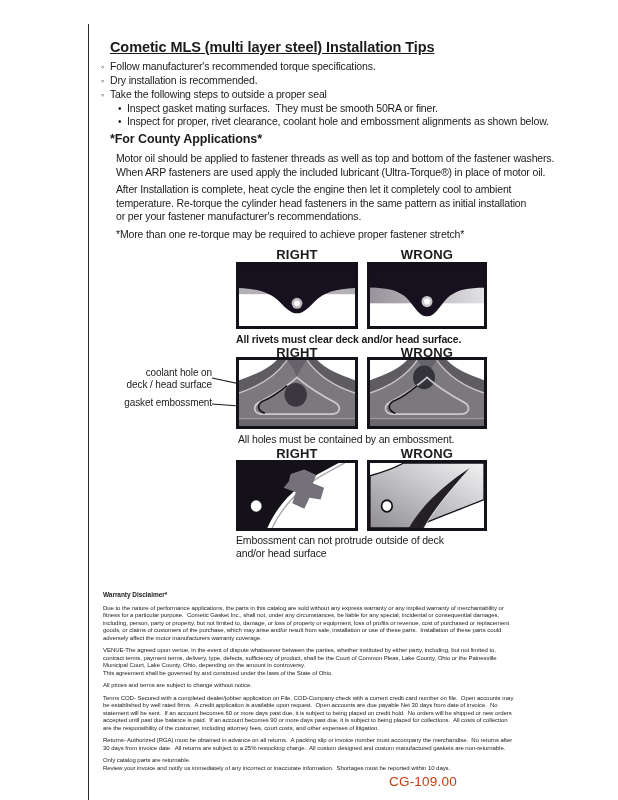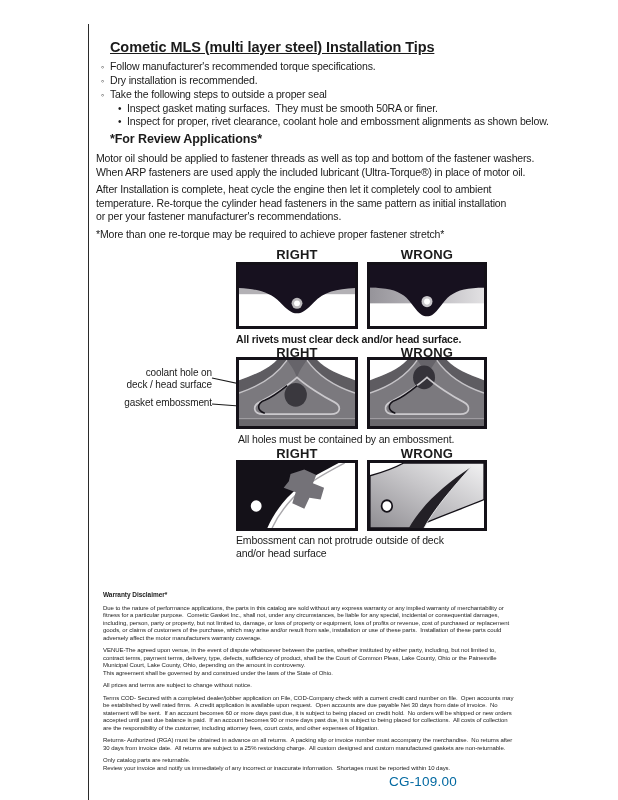--- a/index.html
+++ b/index.html
@@ -14,41 +14,41 @@
     text-decoration:underline; letter-spacing:-0.1px; white-space:nowrap;
   }
   .bullets { position:absolute; left:101px; top:44px; font-size:10.5px; line-height:13px; letter-spacing:-0.15px; }
   .b { display:flex; align-items:baseline; }
   .b .m { width:9px; font-size:9px; flex:none; }
   .b.sub { padding-left:17px; }
   .b.sub .m { font-size:10px; width:9px; }
   .b span.t { white-space:pre-wrap; }
 
   .h-diesel { position:absolute; left:110px; top:116px; font-size:12.5px; font-weight:bold; letter-spacing:-0.1px; }
-  .body-p { position:absolute; left:96px; width:480px; font-size:10.5px; line-height:13.5px;
+  .body-p { position:absolute; left:116px; width:480px; font-size:10.5px; line-height:13.5px;
             letter-spacing:-0.15px; white-space:pre-wrap; }
   .p1 { top:136px; }
   .p2 { top:167px; }
   .p3 { top:212px; }
 
   .dlabel { position:absolute; font-weight:bold; font-size:13px; text-align:center; letter-spacing:0.2px; }
   .panel { position:absolute; border:3px solid #141118; box-sizing:border-box; background:#fff; }
   .panel svg { display:block; width:100%; height:100%; }
   .caption { position:absolute; font-size:10.5px; letter-spacing:-0.15px; white-space:pre-line; }
 
   .ann { position:absolute; width:104px; text-align:right; font-size:10px; line-height:11.5px;
          letter-spacing:-0.1px; white-space:pre-line; }
   .leader { position:absolute; left:208px; top:348px; width:116px; height:52px; }
 
   .fineprint { position:absolute; left:103px; top:575px; width:447px; font-size:6px;
                line-height:7.5px; letter-spacing:-0.05px; color:#1c1c1c; }
   .fineprint .fp-h { font-weight:bold; font-size:6.5px; margin:0 0 6px 0; }
   .fineprint p { margin:0 0 5px 0; white-space:pre-wrap; }
 
-  .pagenum { position:absolute; left:389px; top:758px; font-size:13.5px; letter-spacing:0.2px; color:#0369a1; }
+  .pagenum { position:absolute; left:389px; top:758px; font-size:13.5px; letter-spacing:0.2px; color:#c2410c; }
 </style>
 </head>
 <body>
 
 <div class="page">
   <div class="vline"></div>
 
   <div class="title">Cometic MLS (multi layer steel) Installation Tips</div>
 
   <div class="bullets">
@@ -67,21 +67,21 @@
     <div class="b sub">
         <span class="m">•</span>
         <span class="t">Inspect gasket mating surfaces.  They must be smooth 50RA or finer.</span>
       </div>
     <div class="b sub">
         <span class="m">•</span>
         <span class="t">Inspect for proper, rivet clearance, coolant hole and embossment alignments as shown below.</span>
       </div>
   </div>
 
-  <div class="h-diesel">*For Review Applications*</div>
+  <div class="h-diesel">*For County Applications*</div>
   <div class="body-p p1">Motor oil should be applied to fastener threads as well as top and bottom of the fastener washers.
 When ARP fasteners are used apply the included lubricant (Ultra-Torque®) in place of motor oil.</div>
   <div class="body-p p2">After Installation is complete, heat cycle the engine then let it completely cool to ambient
 temperature. Re-torque the cylinder head fasteners in the same pattern as initial installation
 or per your fastener manufacturer's recommendations.</div>
   <div class="body-p p3">*More than one re-torque may be required to achieve proper fastener stretch*</div>
 
   <div class="dlabel" style="left:236px; top:231px; width:122px;">RIGHT</div>
   <div class="dlabel" style="left:367px; top:231px; width:120px;">WRONG</div>
 

